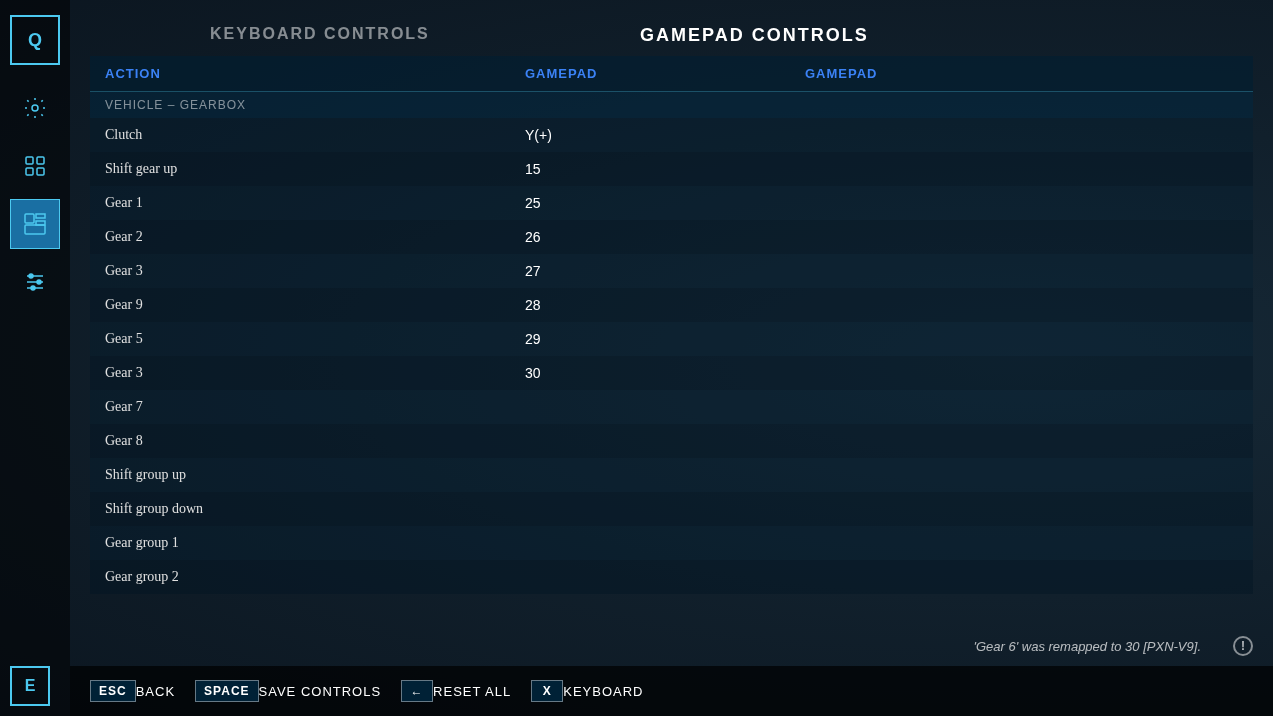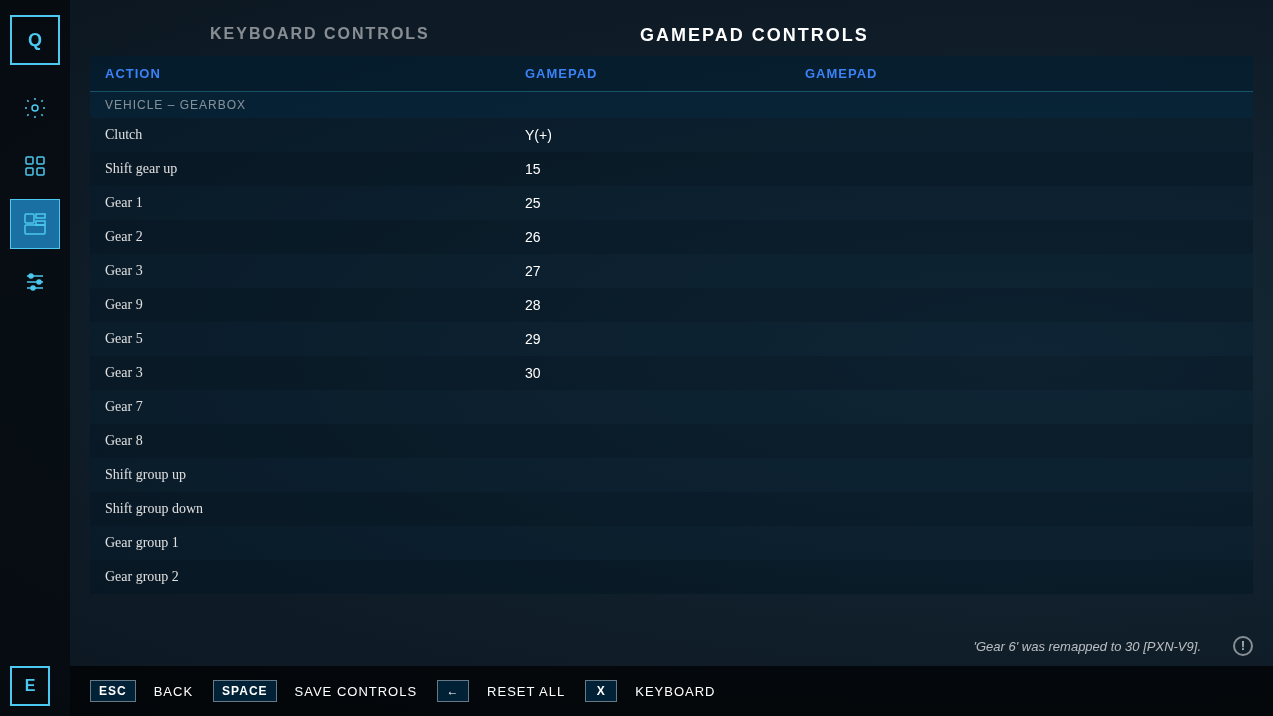--- a/index.html
+++ b/index.html
@@ -230,21 +230,21 @@
       background: rgba(0,0,0,0.7);
       display: flex;
       align-items: center;
       padding: 0 20px;
       gap: 20px;
     }
 
     .bottom-btn {
       display: flex;
       align-items: center;
-      gap: 18px;
+      gap: 0;
       cursor: pointer;
       color: #ffffff;
       font-size: 13px;
       letter-spacing: 1px;
     }
 
     .key-badge {
       background: rgba(0,40,65,0.8);
       border: 1px solid rgba(255,255,255,0.4);
       padding: 3px 8px;

